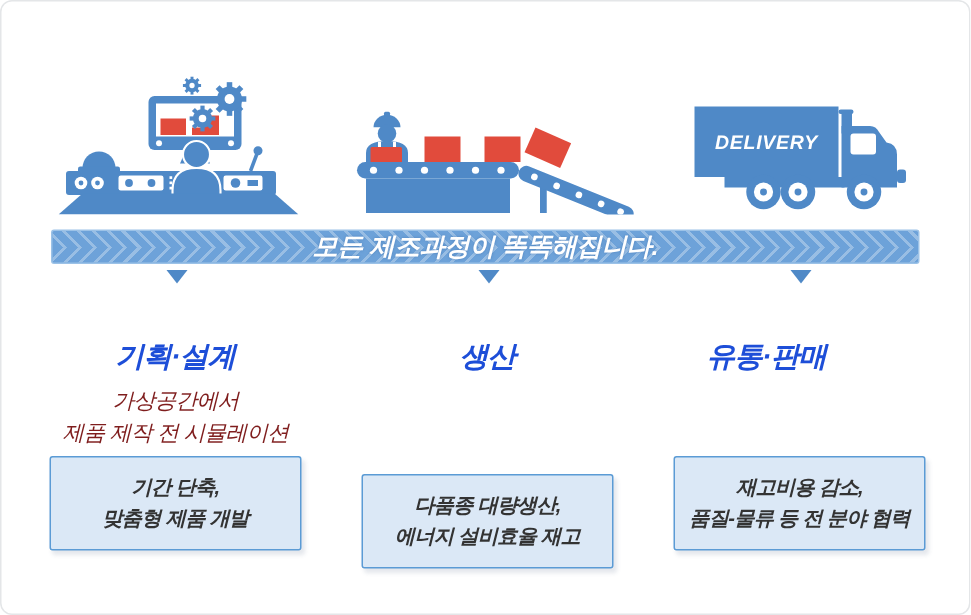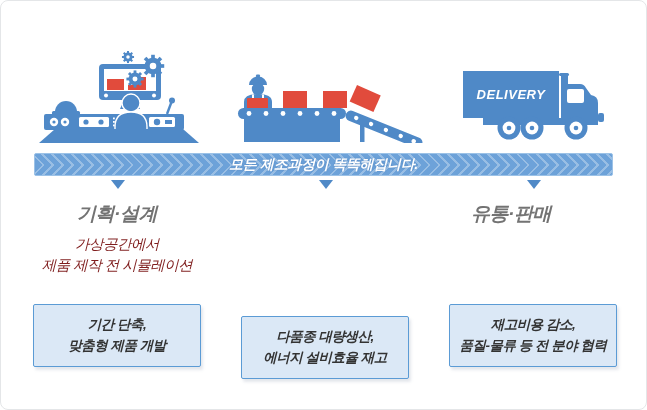--- a/index.html
+++ b/index.html
@@ -20,33 +20,33 @@
     overflow:hidden;
   }
   .chev { position:absolute; left:0; right:0; height:50%; }
   .chev-top { top:0;
     background:repeating-linear-gradient(45deg, rgba(255,255,255,0) 0px, rgba(255,255,255,0) 5px, rgba(255,255,255,.30) 5px, rgba(255,255,255,.30) 7px); }
   .chev-bottom { bottom:0;
     background:repeating-linear-gradient(135deg, rgba(255,255,255,0) 0px, rgba(255,255,255,0) 5px, rgba(255,255,255,.30) 5px, rgba(255,255,255,.30) 7px); }
   .banner-text {
     position:absolute; left:0; right:0; top:0; bottom:0;
     display:flex; align-items:center; justify-content:center;
-    color:#ffffff; font-weight:bold; font-size:14px; letter-spacing:-0.3px;
+    color:#ffffff; font-weight:bold; font-size:17px; letter-spacing:-0.3px;
     text-shadow:0 0 2px rgba(60,110,170,.6);
   }
   .down-arrow {
     position:absolute; top:179px; width:0; height:0;
     border-left:7px solid transparent; border-right:7px solid transparent;
     border-top:9px solid #4f89c7;
   }
   .arrow-1 { left:110px; } .arrow-2 { left:318px; } .arrow-3 { left:526px; }
 
   .column { position:absolute; top:200px; width:220px; text-align:center; }
   .col-1 { left:6px; } .col-2 { left:214px; } .col-3 { left:400px; }
-  .col-title { color:#737373; font-size:19px; font-weight:bold; letter-spacing:-0.5px; margin-bottom:7px; }
+  .col-title { color:#1d4ed8; font-size:19px; font-weight:bold; letter-spacing:-0.5px; margin-bottom:7px;margin-top:24px; }
   .col-desc  { color:#7f1d1d; font-size:14.5px; line-height:1.42; letter-spacing:-0.5px; }
 
   .benefit-box {
     position:absolute; top:303px; width:168px; height:63px;
     background:#dbe8f6; border:1px solid #5b9bd5; border-radius:2px;
     display:flex; flex-direction:column; align-items:center; justify-content:center;
     box-shadow:2px 3px 3px rgba(195,202,212,.45);
     color:#333333; font-size:13.5px; font-weight:bold; line-height:1.5;
     letter-spacing:-0.5px; text-align:left;
   }
@@ -219,20 +219,21 @@
   <div class="down-arrow arrow-3"></div>
 
   <div class="column col-1">
     <div class="col-title">기획·설계</div>
     <div class="col-desc">
       <span>가상공간에서</span><br>
       <span>제품 제작 전 시뮬레이션</span>
     </div>
   </div>
   <div class="column col-2">
+    <div class="col-title">생산</div>
   </div>
   <div class="column col-3">
     <div class="col-title">유통·판매</div>
   </div>
 
   <div class="benefit-box box-1">
     <span>기간 단축,</span>
     <span>맞춤형 제품 개발</span>
   </div>
   <div class="benefit-box box-2">

